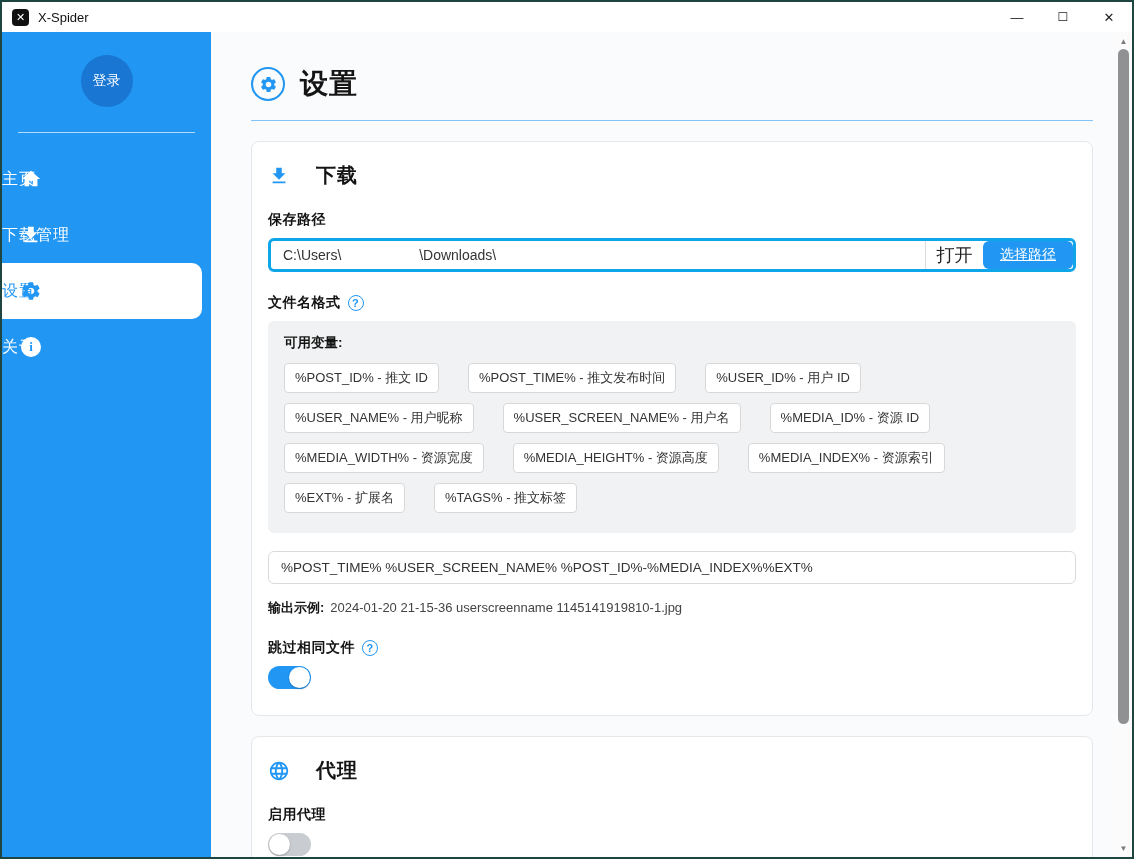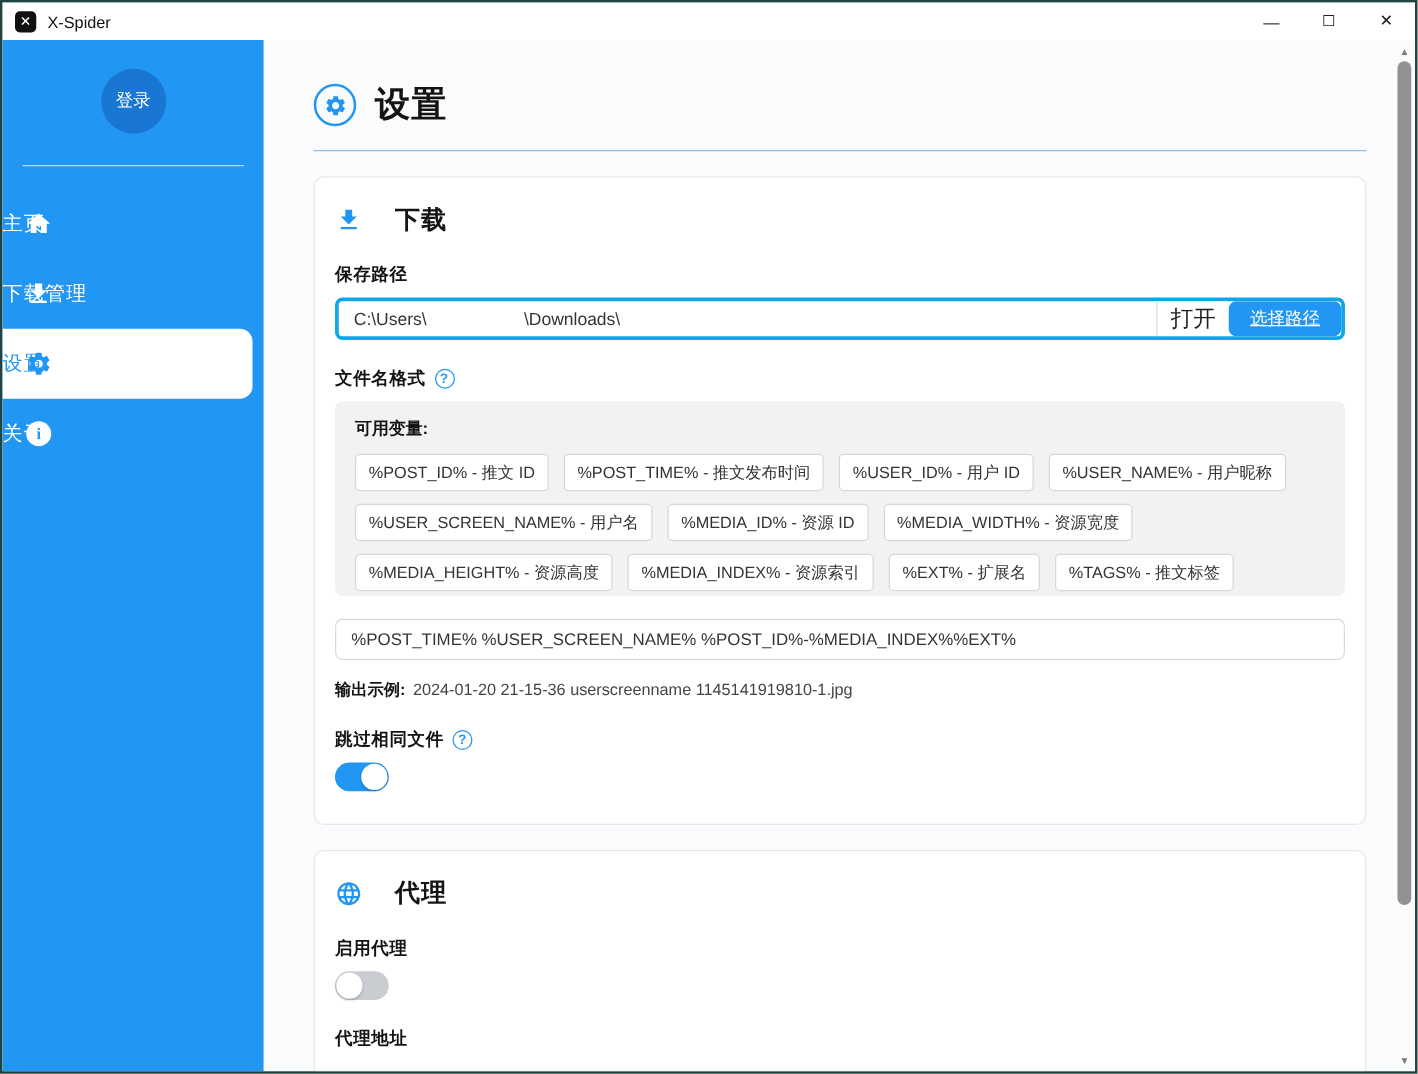--- a/index.html
+++ b/index.html
@@ -101,23 +101,23 @@
   }
   .btn-open {
     width: 58px; border: none; border-left: 1px solid #d9dbde; background: #fff;
     font-size: 18px; color: #222; cursor: pointer; font-family: inherit;
   }
   .btn-choose {
     width: 90px; border: none; background: #2196f3; color: #fff; font-size: 14px;
     cursor: pointer; font-family: inherit; border-radius: 6px; text-decoration: underline;
   }
 
-  .vars-panel { background: #f1f2f4; border-radius: 6px; padding: 13px 16px 4px 16px; margin-top: 2px; }
+  .vars-panel { background: #f1f2f4; border-radius: 6px; padding: 13px 16px 20px 16px; margin-top: 2px; }
   .vars-label { font-size: 13.5px; font-weight: bold; color: #141414; margin-bottom: 11px; }
-  .chips { display: flex; flex-wrap: wrap; gap: 10px 12px; }
+  .chips { display: flex; flex-wrap: wrap; gap: 10px 29px; }
   .chip {
     background: #fff; border: 1px solid #d8d8d8; border-radius: 4px;
     padding: 5px 10px; font-size: 13px; color: #333; white-space: nowrap;
   }
 
   .text-input {
     width: 100%; height: 33px; border: 1px solid #d9dbde; border-radius: 6px;
     padding: 0 12px; font-size: 13.5px; color: #333; outline: none;
     font-family: "Liberation Sans", sans-serif; background: #fff;
   }

